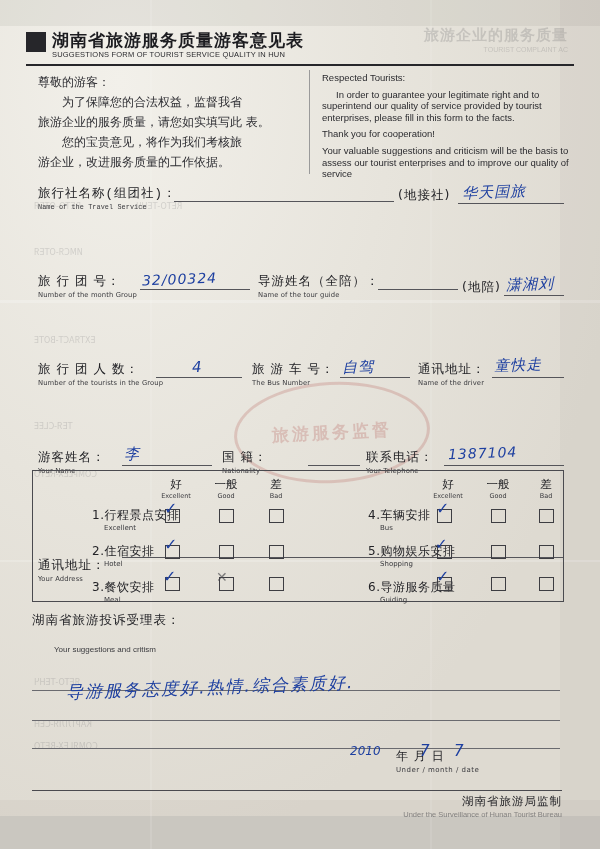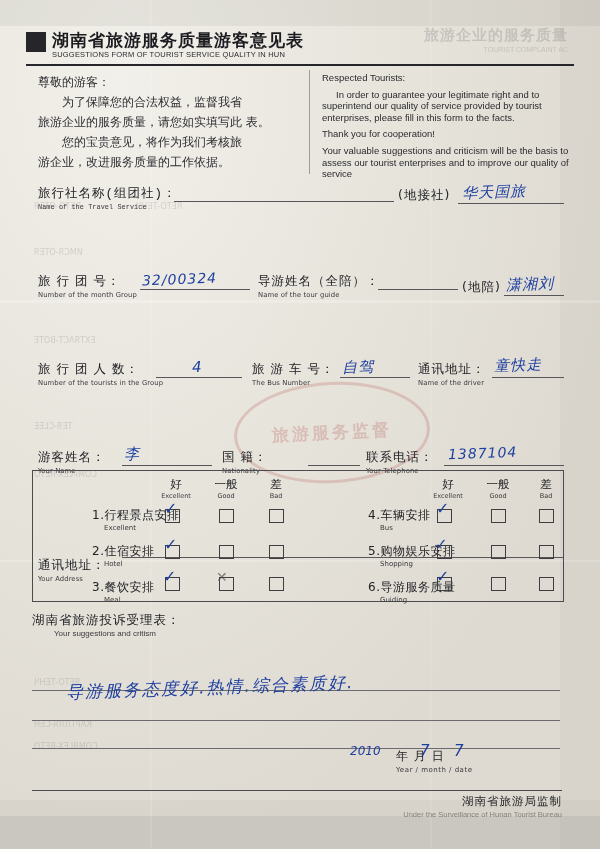--- a/index.html
+++ b/index.html
@@ -87,21 +87,21 @@
   .chk{
     position:absolute;width:13px;height:12px;border:1px solid #3d3d42;background:transparent;
   }
   .tick{
     position:absolute;color:#1d3fa0;font-size:16px;font-family:"DejaVu Sans",sans-serif;
     line-height:1;
   }
   
   .sug{position:absolute;left:6px;top:582px;width:530px;}
   .sug .cn{font-size:12.5px;color:#232327;font-family:"DejaVu Sans",sans-serif;letter-spacing:1px;}
-  .sug .en{font-size:8px;color:#3a3a3e;margin-left:22px;margin-top:0;}
+  .sug .en{font-size:8px;color:#3a3a3e;margin-left:22px;margin-top:16px;}
   .sugline{position:absolute;border-bottom:1px solid #6a6a6f;}
   .sug-hand{
     position:absolute;left:40px;top:646px;color:#1d3fa0;font-size:17px;
     font-family:"DejaVu Sans",sans-serif;font-style:italic;letter-spacing:2px;
     transform:rotate(-2deg);
   }
   
   .date-wrap{position:absolute;left:370px;top:718px;font-family:"DejaVu Sans",sans-serif;}
   .date-wrap .cn{font-size:12px;color:#232327;letter-spacing:1px;}
   .date-wrap .en{font-size:7px;color:#3a3a3e;letter-spacing:.5px;margin-top:1px;}
@@ -367,21 +367,21 @@
       <div class="cn">湖南省旅游投诉受理表：</div>
       <div class="en">Your suggestions and critism</div>
     </div>
     <div class="sugline" style="left:6px;top:660px;width:528px;"></div>
     <div class="sugline" style="left:6px;top:690px;width:528px;"></div>
     <div class="sugline" style="left:6px;top:718px;width:528px;"></div>
     <div class="sug-hand">导游服务态度好.热情.综合素质好.</div>
 
     <div class="date-wrap">
       <div class="cn">年      月      日</div>
-      <div class="en">Year    /   month   /   date</div>
+      <div class="en">Under    /   month   /   date</div>
       <div class="date-hand" style="left:-46px;top:-4px;font-size:12px;">2010</div>
       <div class="date-hand" style="left:24px;top:-6px;font-size:15px;">7</div>
       <div class="date-hand" style="left:58px;top:-6px;font-size:15px;">7</div>
     </div>
 
     <div class="foot">
       <div class="cn">湖南省旅游局监制</div>
       <div class="en">Under the Surveillance of Hunan Tourist Bureau</div>
     </div>
 

